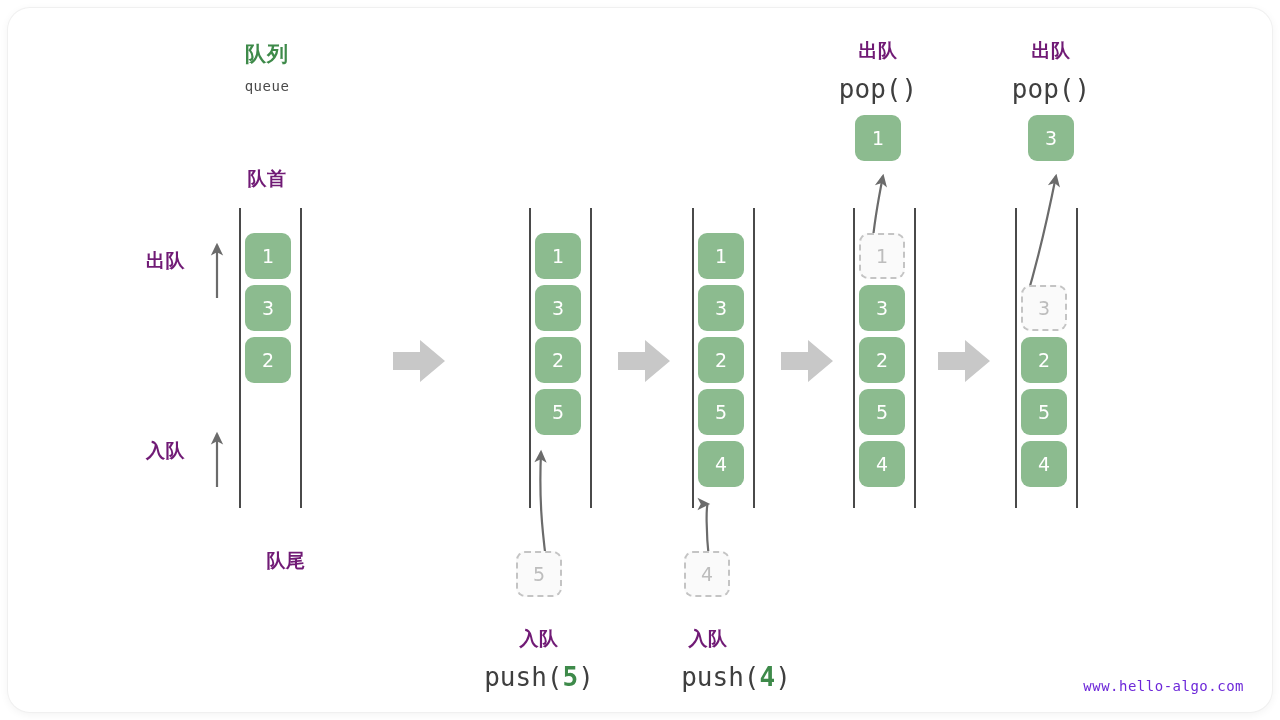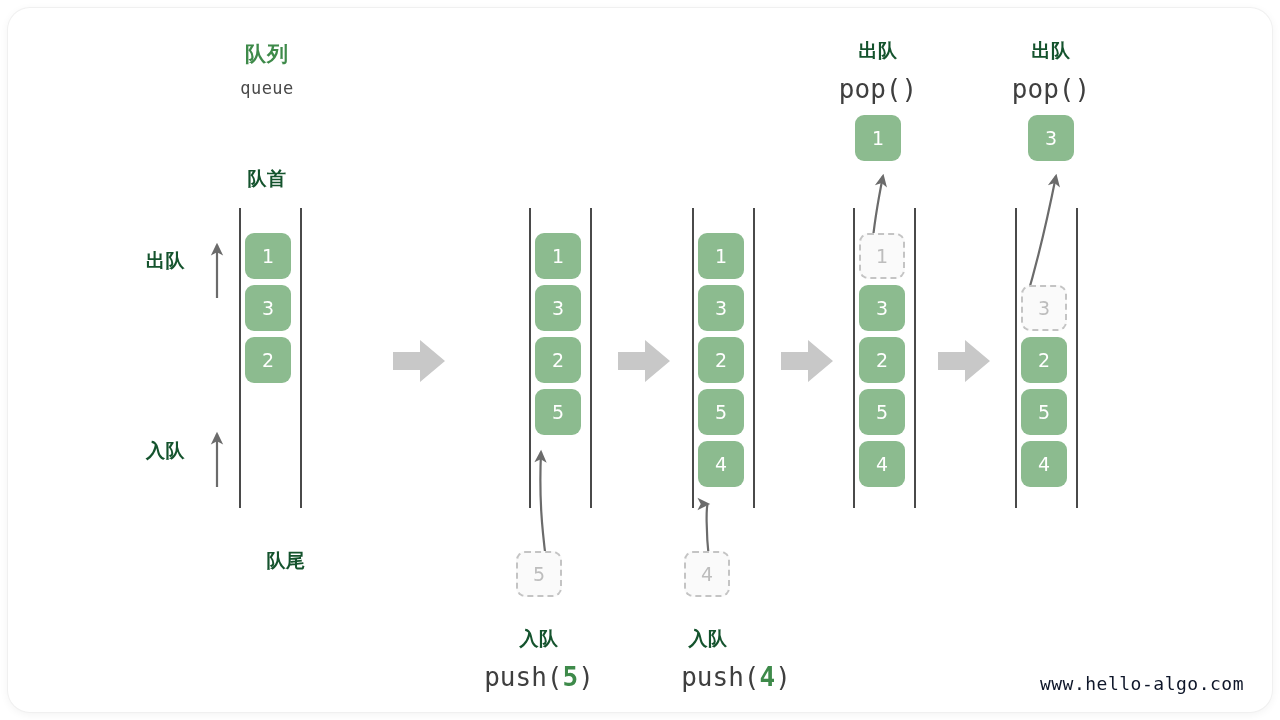--- a/index.html
+++ b/index.html
@@ -28,21 +28,21 @@
   .stage {
     position: absolute;
     left: 0; top: 0;
     width: 1264px; height: 704px;
   }
 
   
   .lbl {
     position: absolute;
     white-space: nowrap;
-    color: #14532d;
+    color: #701a75;
   }
   .cn {
     font-family: "DejaVu Sans", "Liberation Sans", sans-serif;
     font-weight: bold;
     font-size: 19px;
     letter-spacing: 0.5px;
   }
   .mono {
     font-family: "DejaVu Sans Mono", "Liberation Mono", monospace;
     font-size: 26px;
@@ -50,21 +50,21 @@
   }
   .title-cn {
     font-family: "DejaVu Sans", "Liberation Sans", sans-serif;
     font-weight: bold;
     font-size: 21px;
     color: #3e8a4a;
     letter-spacing: 1px;
   }
   .title-en {
     font-family: "DejaVu Sans Mono", "Liberation Mono", monospace;
-    font-size: 17px;
+    font-size: 14px;
     color: #4a4a4a;
     letter-spacing: 0.5px;
   }
   .ctr { transform: translateX(-50%); text-align: center; }
   .accent { color: #3e8a4a; font-weight: bold; }
 
   
   .cell {
     position: absolute;
     width: 46px;
@@ -91,22 +91,22 @@
     width: 1.6px;
     background: #4a4a4a;
   }
 
   
   #watermark {
     position: absolute;
     right: 28px;
     bottom: 18px;
     font-family: "DejaVu Sans Mono", "Liberation Mono", monospace;
-    font-size: 18px;
-    color: #0f172a;
+    font-size: 14px;
+    color: #6d28d9;
     letter-spacing: 0.5px;
   }
   svg.overlay {
     position: absolute;
     left: 0; top: 0;
     width: 1264px; height: 704px;
     pointer-events: none;
   }
 </style>
 </head>

